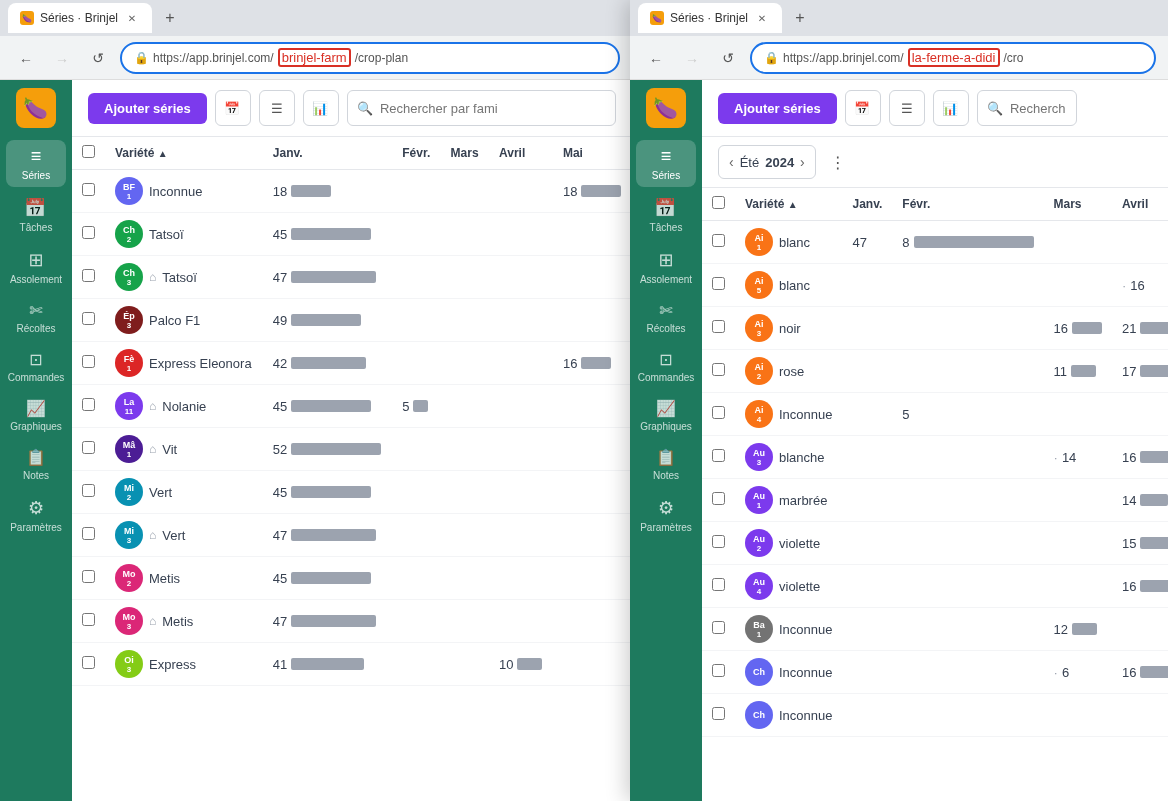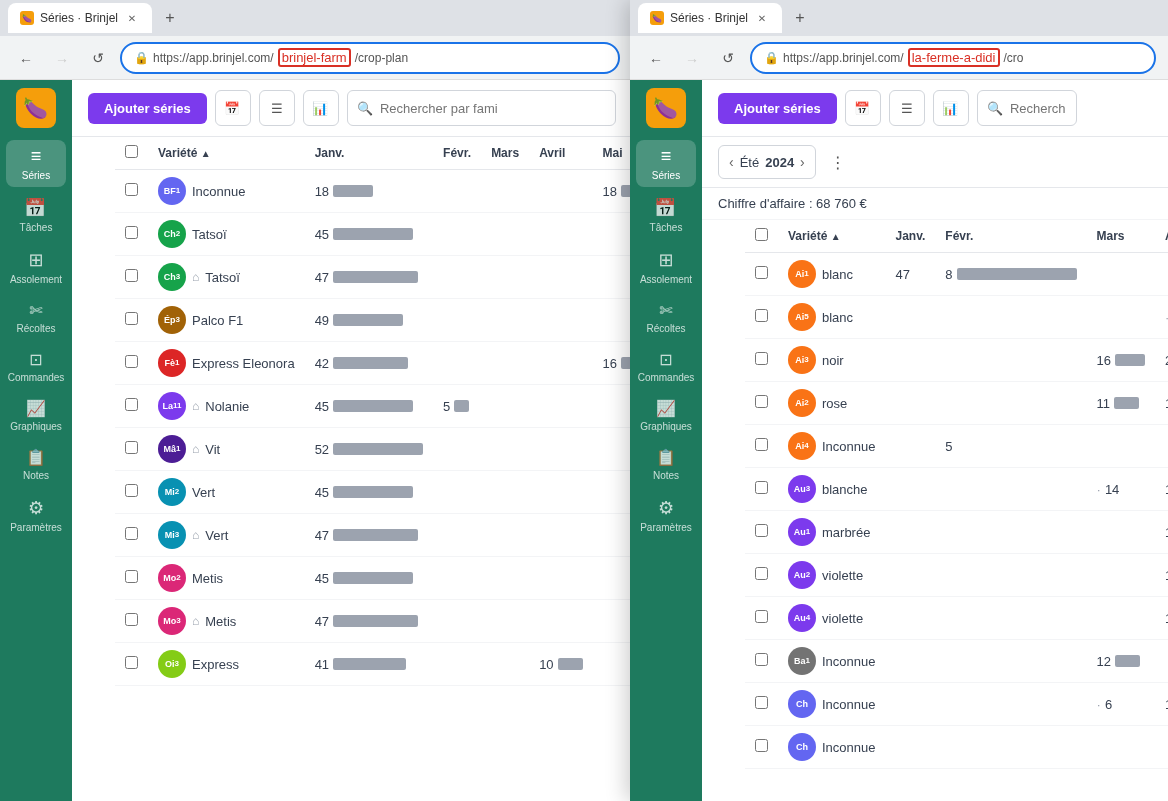--- a/index.html
+++ b/index.html
@@ -213,21 +213,20 @@
       padding: 8px 16px;
       font-size: 13px;
       color: #374151;
       border-bottom: 1px solid #f3f4f6;
     }
 
     
     .table-container {
       flex: 1;
       overflow-y: auto;
-      margin-left: 43px;
     }
     table {
       width: 100%;
       border-collapse: collapse;
     }
     thead th {
       position: sticky;
       top: 0;
       background: #fff;
       border-bottom: 1px solid #e5e7eb;
@@ -256,21 +255,22 @@
       color: #fff;
       flex-shrink: 0;
     }
     .avatar-cell {
       display: flex;
       align-items: center;
       gap: 6px;
     }
     .avatar-stack {
       display: flex;
-      flex-direction: row;
+      flex-direction: column;
+      align-items: center;
     }
     .bar-cell {
       display: flex;
       align-items: center;
       gap: 4px;
     }
     .progress-bar {
       height: 12px;
       border-radius: 2px;
       background: #9ca3af;
@@ -479,21 +479,21 @@
                 </td>
                 <td></td>
                 <td></td>
                 <td></td>
                 <td></td>
               </tr>
               <tr>
                 <td><input type="checkbox" style=""></td>
                 <td>
                   <div class="avatar-cell">
-    <div class="avatar" style="background:#a16207">
+    <div class="avatar" style="background:#7f1d1d">
       <div class="avatar-stack">
         <span style="font-size:9px;font-weight:700">Ép</span>
         <span style="font-size:8px">3</span>
       </div>
     </div>
 
     <span>Palco F1</span>
   </div>
                 </td>
                 <td>
@@ -806,23 +806,20 @@
       <div style="display:flex;align-items:center;padding:8px 16px;border-bottom:1px solid #e5e7eb;gap:8px">
         <div class="season-selector">
           <span class="season-nav">‹</span>
           <span class="season-text">Été</span>
           <span class="season-text season-year">2024</span>
           <span class="season-nav">›</span>
         </div>
         <div class="more-btn">⋮</div>
       </div>
 
-      <div class="revenue-bar">
-        <span>Chiffre d'affaire : 68 760 €</span>
-      </div>
 
       <div class="table-container">
         <table>
           <thead>
             <tr>
               <th class="checkbox-col"><input type="checkbox" style=""></th>
               <th>Variété <span style="font-size:10px">▲</span></th>
               <th>Janv.</th>
               <th>Févr.</th>
               <th>Mars</th>

